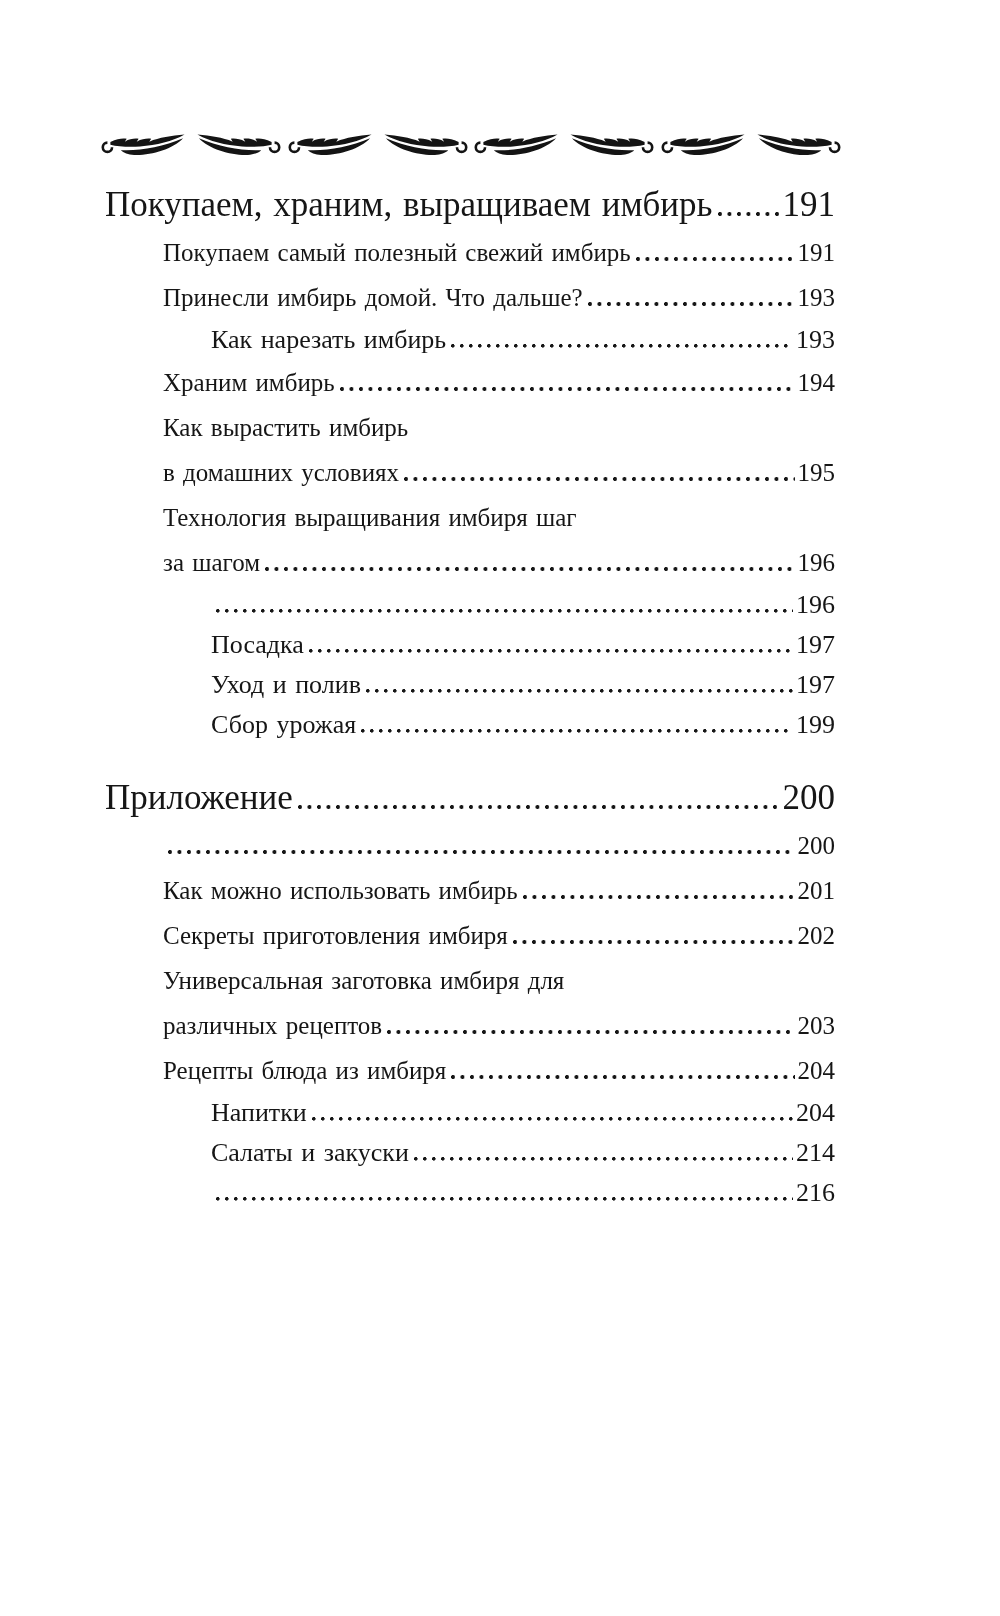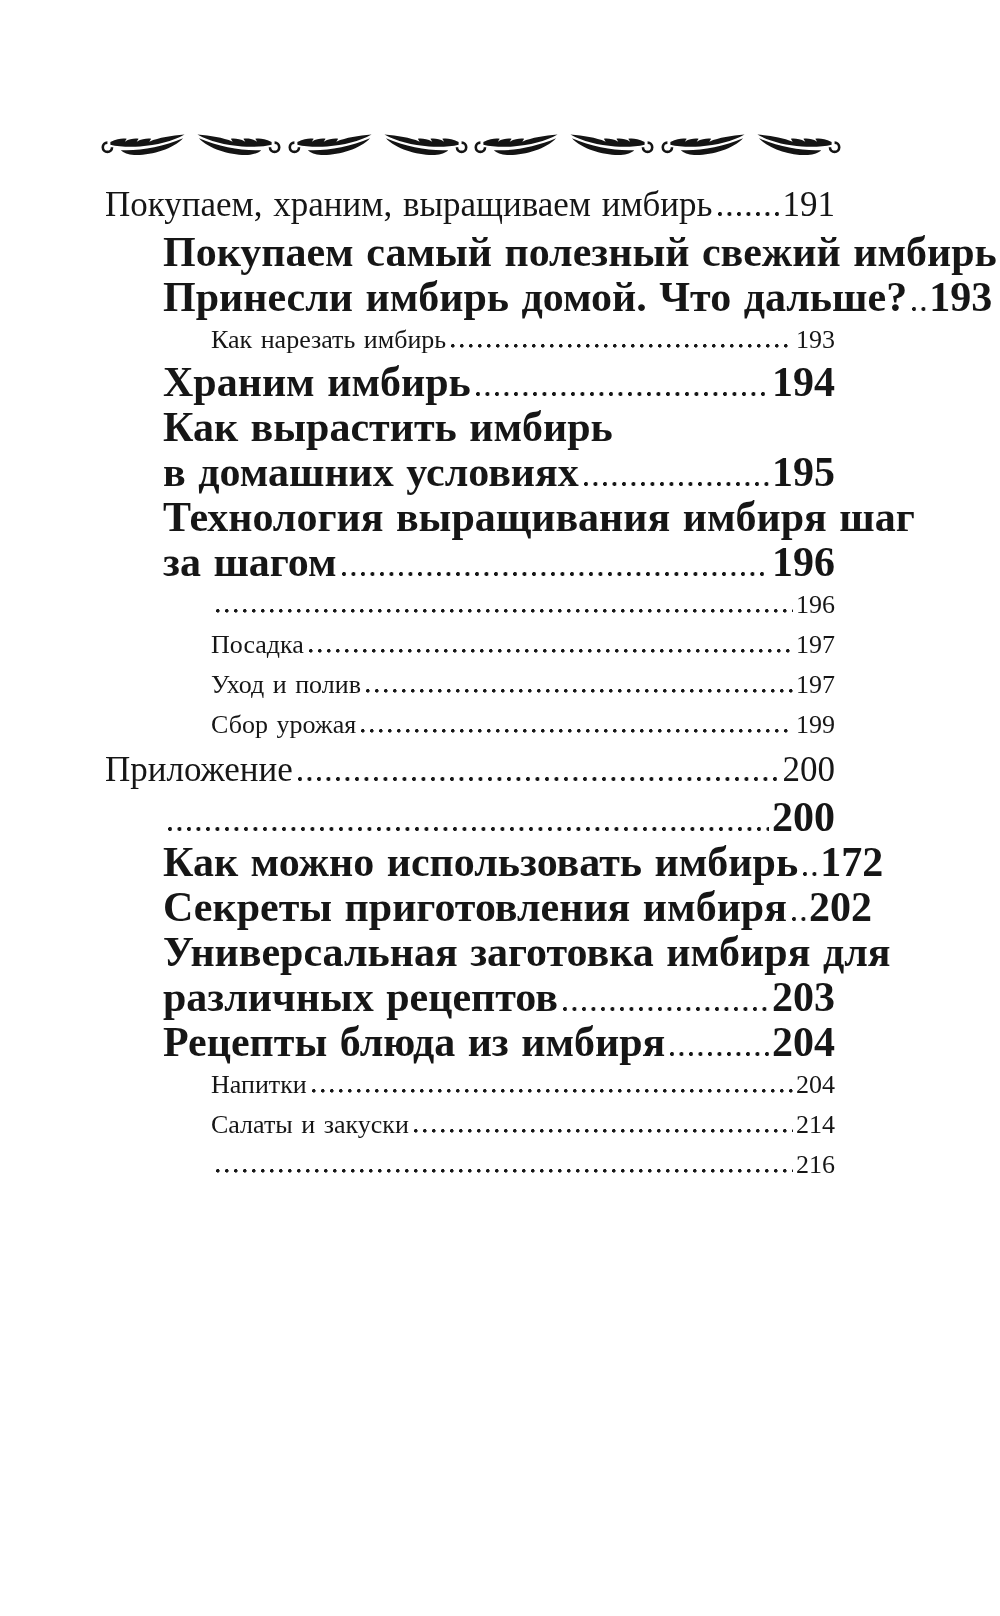--- a/index.html
+++ b/index.html
@@ -44,23 +44,23 @@
     left: 105px;
     width: 730px;
   }
   .row {
     display: flex;
     align-items: baseline;
     word-spacing: 2px;
   }
   .row .title { white-space: nowrap; }
   .level-1 { font-size: 35px; height: 50px; line-height: 50px; }
-  .level-2 { font-size: 42px; height: 45px; line-height: 45px; padding-left: 58px; font-weight: bold; }
+  .level-2 { font-size: 25px; height: 45px; line-height: 45px; padding-left: 58px; }
   .level-3 { font-size: 26px; height: 40px; line-height: 40px; padding-left: 106px; }
-  .spacer  { }
+  .spacer  { margin-top: 28px; }
 
   .dots {
     flex: 1 1 auto;
     height: 4px;
     margin: 0 3px 1px 5px;
     background-image: radial-gradient(circle at 2px 2px, #161616 1.7px, transparent 2.3px);
     background-size: 9.5px 4px;
     background-repeat: repeat-x;
     background-position: left bottom;
     min-width: 14px;
@@ -188,21 +188,21 @@
         <span class="dots"></span>
         <span class="pagenum">200</span>
       </div>
       <div class="row level-2">
         <span class="dots"></span>
         <span class="pagenum">200</span>
       </div>
       <div class="row level-2">
         <span class="title">Как можно использовать имбирь</span>
         <span class="dots"></span>
-        <span class="pagenum">172</span>
+        <span class="pagenum">201</span>
       </div>
       <div class="row level-2">
         <span class="title">Секреты приготовления имбиря</span>
         <span class="dots"></span>
         <span class="pagenum">202</span>
       </div>
       <div class="row level-2">
         <span class="title">Универсальная заготовка имбиря для</span>
       </div>
       <div class="row level-2">

